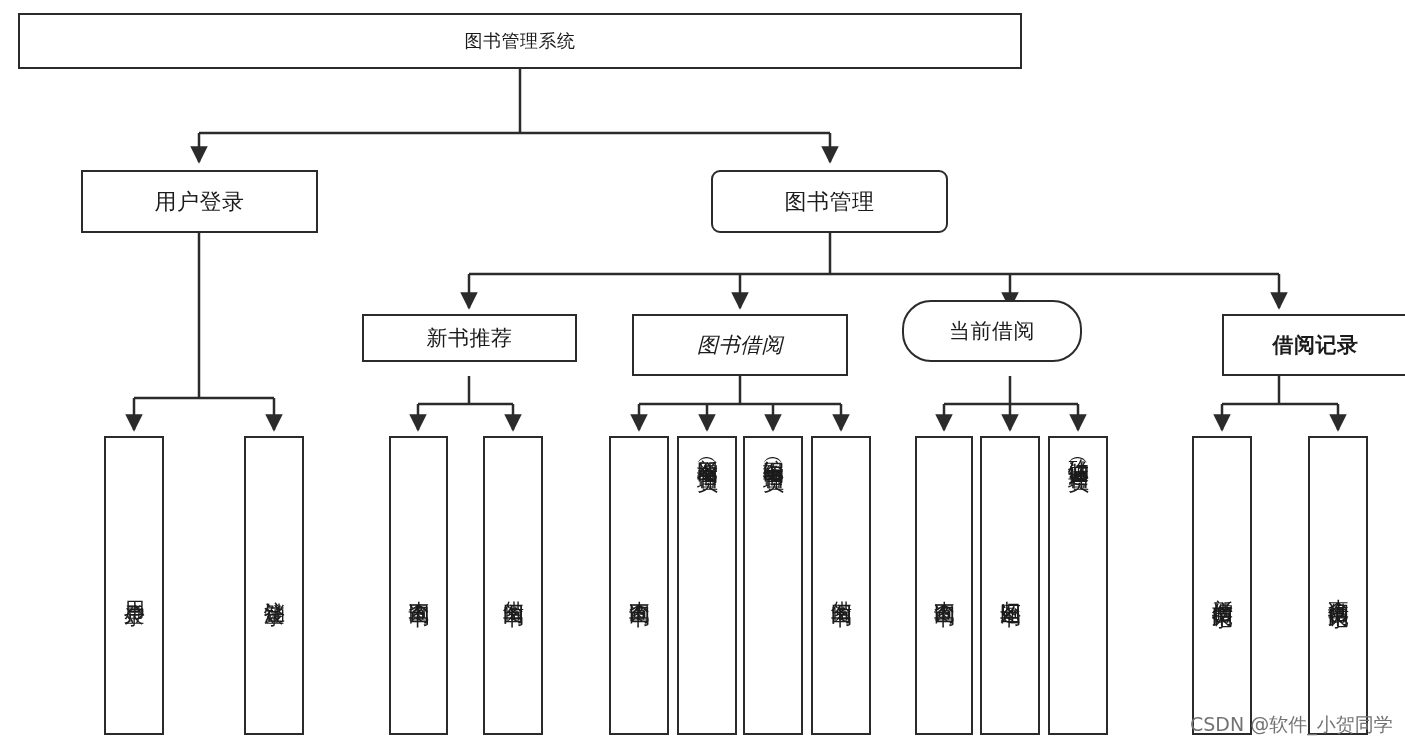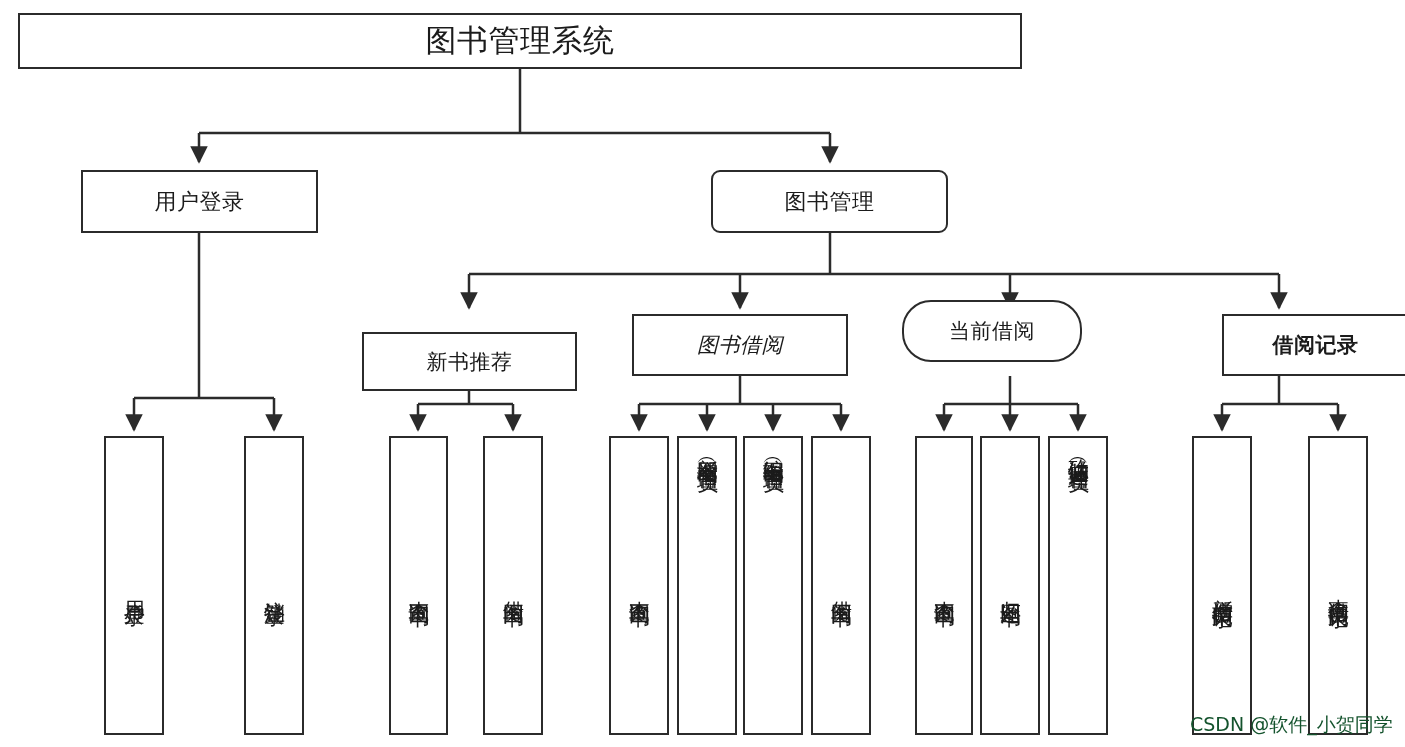--- a/index.html
+++ b/index.html
@@ -32,21 +32,21 @@
     display: flex;
     align-items: center;
     justify-content: center;
     z-index: 2;
   }
   .node-label {
     color: #1b1b1b;
     letter-spacing: 0.5px;
     white-space: nowrap;
   }
-  .node.root .node-label   { font-size: 31px; }
+  .node.root .node-label   { font-size: 18px; }
   .node.level2 .node-label { font-size: 22px; }
   .node.level3 .node-label { font-size: 21px; }
   .node.leaf {
     align-items: flex-start;
     justify-content: center;
     padding-top: 4px;
   }
   .node.leaf .node-label {
     font-size: 21px;
     writing-mode: vertical-rl;
@@ -60,21 +60,21 @@
     align-items: center;
     justify-content: center;
     width: 100%;
     height: 100%;
   }
   .watermark {
     position: absolute;
     left: 1190px;
     top: 712px;
     font-size: 19px;
-    color: #14532d;
+    color: #737373;
     white-space: nowrap;
     z-index: 3;
     font-family: "DejaVu Sans", "Liberation Sans", sans-serif;
   }
 </style>
 </head>
 <body>
 
 <div id="canvas">
 
@@ -132,21 +132,21 @@
     <span class="node-label">图书管理系统</span>
   </div>
 
   <div class="node level2" style="left:81px; top:170px; width:237px; height:63px;">
     <span class="node-label">用户登录</span>
   </div>
   <div class="node level2" style="left:711px; top:170px; width:237px; height:63px;border-radius:9px;">
     <span class="node-label">图书管理</span>
   </div>
 
-  <div class="node level3" style="left:362px; top:332px; width:215px; height:59px;">
+  <div class="node level3" style="left:362px; top:314px; width:215px; height:48px;">
     <span class="node-label">新书推荐</span>
   </div>
   <div class="node level3" style="left:632px; top:314px; width:216px; height:62px;font-style:italic;">
     <span class="node-label">图书借阅</span>
   </div>
   <div class="node level3" style="left:902px; top:300px; width:180px; height:62px;border-radius:29px;">
     <span class="node-label">当前借阅</span>
   </div>
   <div class="node level3" style="left:1222px; top:314px; width:187px; height:62px;font-weight:bold;">
     <span class="node-label">借阅记录</span>

